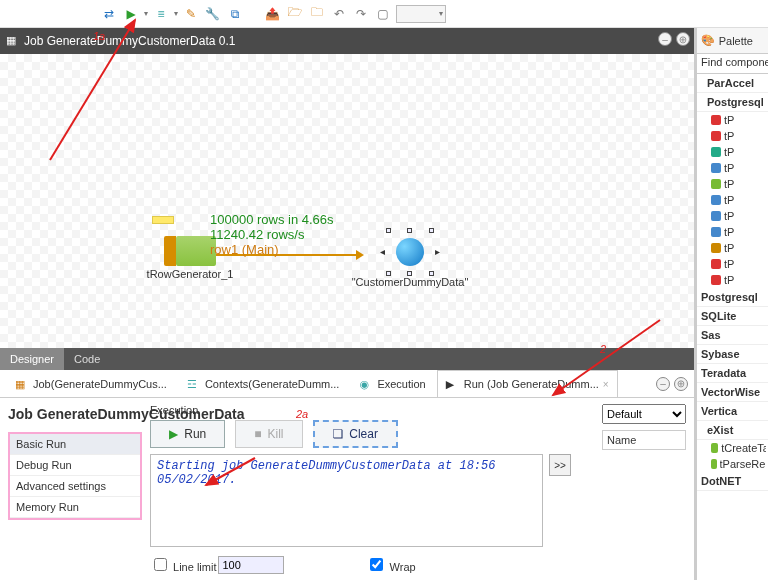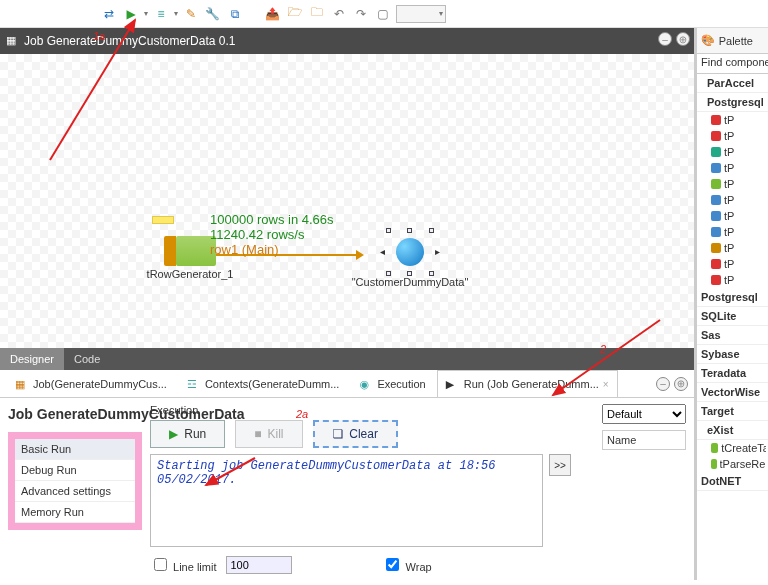--- a/index.html
+++ b/index.html
@@ -56,31 +56,31 @@
   .views-tabbar { height:28px; border-bottom:1px solid #ccc; display:flex; align-items:center; gap:2px; padding-left:6px; position:relative;}
   .views-tabbar .vtab { display:flex; align-items:center; gap:4px; height:100%; padding:0 8px; cursor:pointer; border:1px solid transparent; border-bottom:none;}
   .views-tabbar .vtab.active { border-color:#ccc; background:#fff;}
   .views-tabbar .vtab .vicon { width:14px; font-size:11px;}
   .views-tabbar .vclose { font-size:10px; color:#aaa;}
   .views-tabbar .headcircles { margin-left:auto; margin-right:6px; display:flex; gap:4px;}
   
   .run-view { flex:1; display:flex; padding:6px 8px; gap:8px; overflow:hidden;}
   .run-left { width:134px; flex-shrink:0;}
   .run-left h3 { margin:2px 0 10px 0; font-size:14px; font-weight:bold;}
-  .run-nav { border:7px solid #f9a8d4;}
+  .run-nav { border:2px solid #f9a8d4;}
   .run-nav div { padding:4px 6px; font-size:11px; border-bottom:1px solid #eee; cursor:pointer;}
   .run-nav div.active { background:#e9ecf2;}
   .run-center { flex:1; display:flex; flex-direction:column;}
   .exec-label { font-size:11px; margin-bottom:4px;}
   .btn-row { display:flex; gap:10px; margin-bottom:6px;}
   .btn { height:28px; padding:0 18px; border:1px solid #9aa; background:#f3f5f7; display:flex; align-items:center; gap:6px; font-size:12px; cursor:pointer;}
   .btn.disabled { color:#aaa; border-color:#ccc; cursor:default;}
   .btn.clear { border:2px dashed #6aa0e0; color:#236;} 
   .console { flex:1; border:1px solid #bbb; padding:4px 6px; font-family:"Courier New",monospace; font-size:12px; font-style:italic; color:#2040c0; overflow:hidden; position:relative; min-height:34px;}
-  .opt-row { display:flex; align-items:center; gap:10px; margin-top:8px;}
+  .opt-row { display:flex; align-items:center; gap:2px; margin-top:8px;}
   .opt-row input[type=text]{ width:66px; height:18px; border:1px solid #aaa; background:#eef; font-size:11px; padding:0 3px;}
   .run-right { width:84px; flex-shrink:0;margin-left:23px;}
   .run-right select { width:100%; height:20px; font-size:11px;}
   .name-hdr { margin-top:6px; border:1px solid #ccc; padding:3px 4px; font-size:11px;}
   .sq-btn { width:22px; height:22px; border:1px solid #aaa; background:#f2f2f2; display:flex; align-items:center; justify-content:center; font-size:10px; cursor:pointer; margin-top:24px;}
   
   .palette-hdr { height:26px; display:flex; align-items:center; gap:4px; padding-left:4px; border-bottom:1px solid #ccc; background:#f6f6f6;}
   .palette-search { height:20px; padding:2px 4px; border-bottom:1px solid #ccc; font-size:11px; overflow:hidden; white-space:nowrap;}
   .palette-cat { padding:3px 4px; font-size:11px; font-weight:bold; border-bottom:1px solid #eee; cursor:pointer; white-space:nowrap; overflow:hidden;}
   .palette-item { padding:2px 2px 2px 14px; font-size:11px; display:flex; align-items:center; gap:3px; cursor:pointer; white-space:nowrap; overflow:hidden;}
@@ -299,21 +299,21 @@
     <div class="palette-item">
         <span class="pi-icon" style="background:#d33;"></span>
         <span>tP</span>
       </div>
     <div class="palette-cat">Postgresql</div>
     <div class="palette-cat">SQLite</div>
     <div class="palette-cat">Sas</div>
     <div class="palette-cat">Sybase</div>
     <div class="palette-cat">Teradata</div>
     <div class="palette-cat">VectorWise</div>
-    <div class="palette-cat">Target</div>
+    <div class="palette-cat">Vertica</div>
     <div class="palette-cat" style="padding-left:10px;">eXist</div>
     <div class="palette-item">
         <span class="pi-icon" style="background:#7b3;"></span>
         <span style="overflow:hidden;">tCreateTable</span>
       </div>
     <div class="palette-item">
         <span class="pi-icon" style="background:#7b3;"></span>
         <span style="overflow:hidden;">tParseRecordSet</span>
       </div>
     <div class="palette-cat">DotNET</div>

